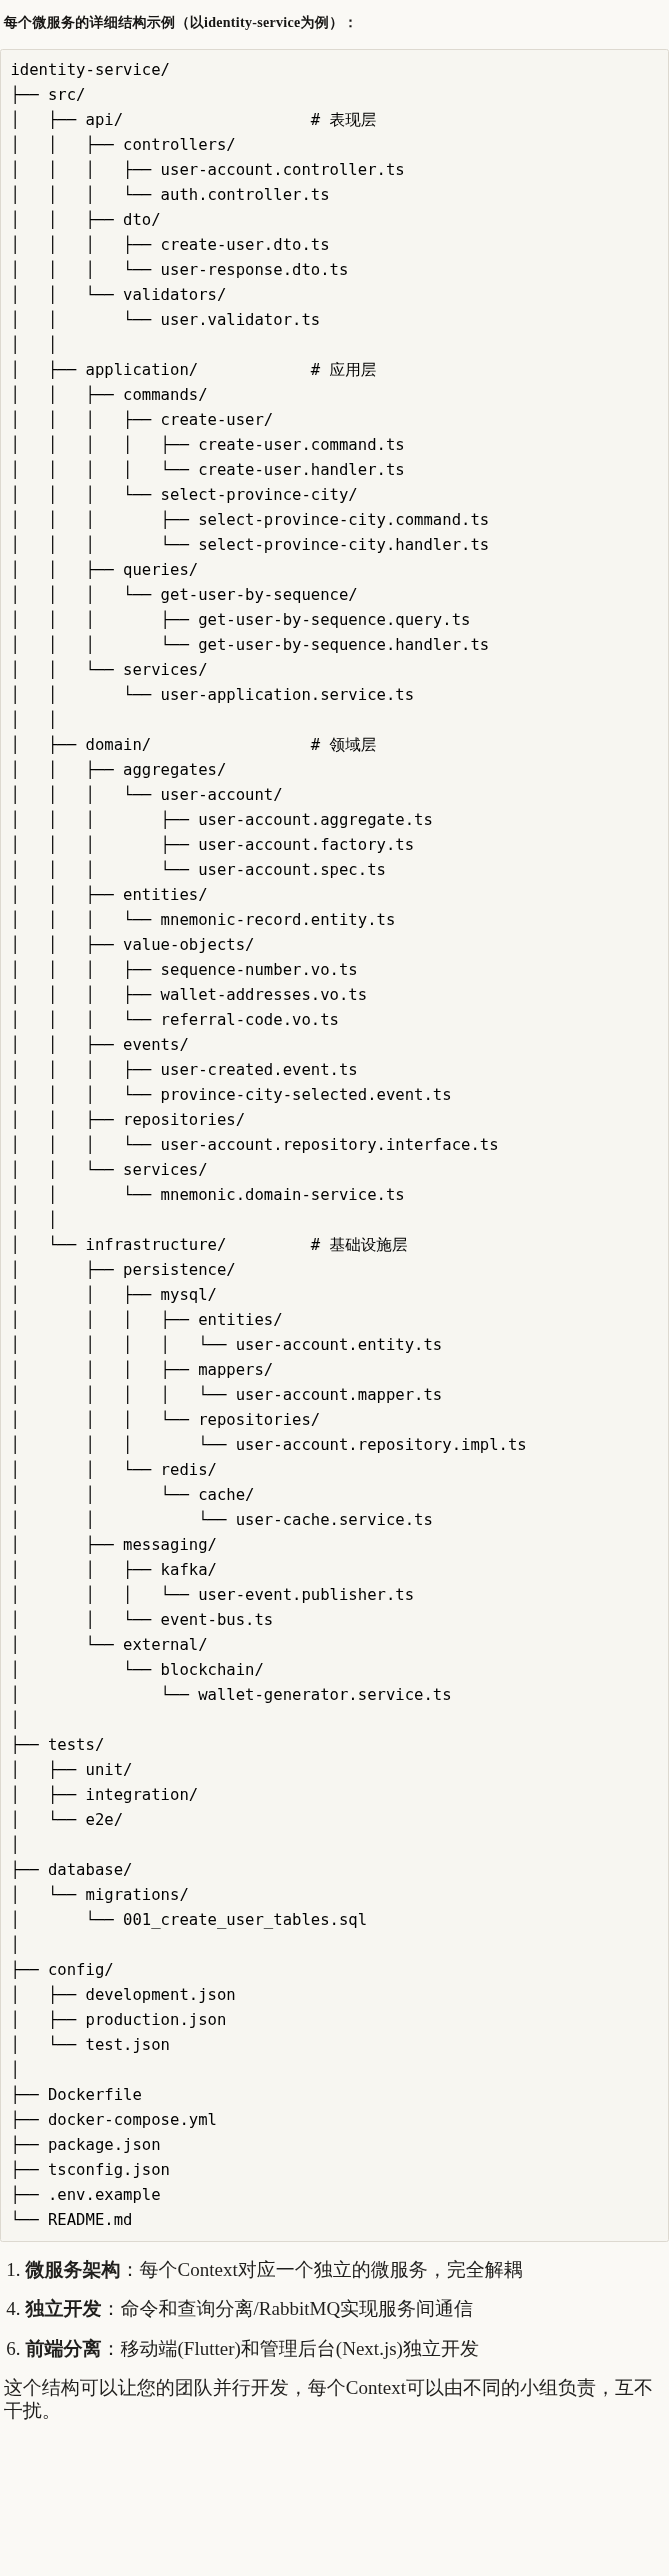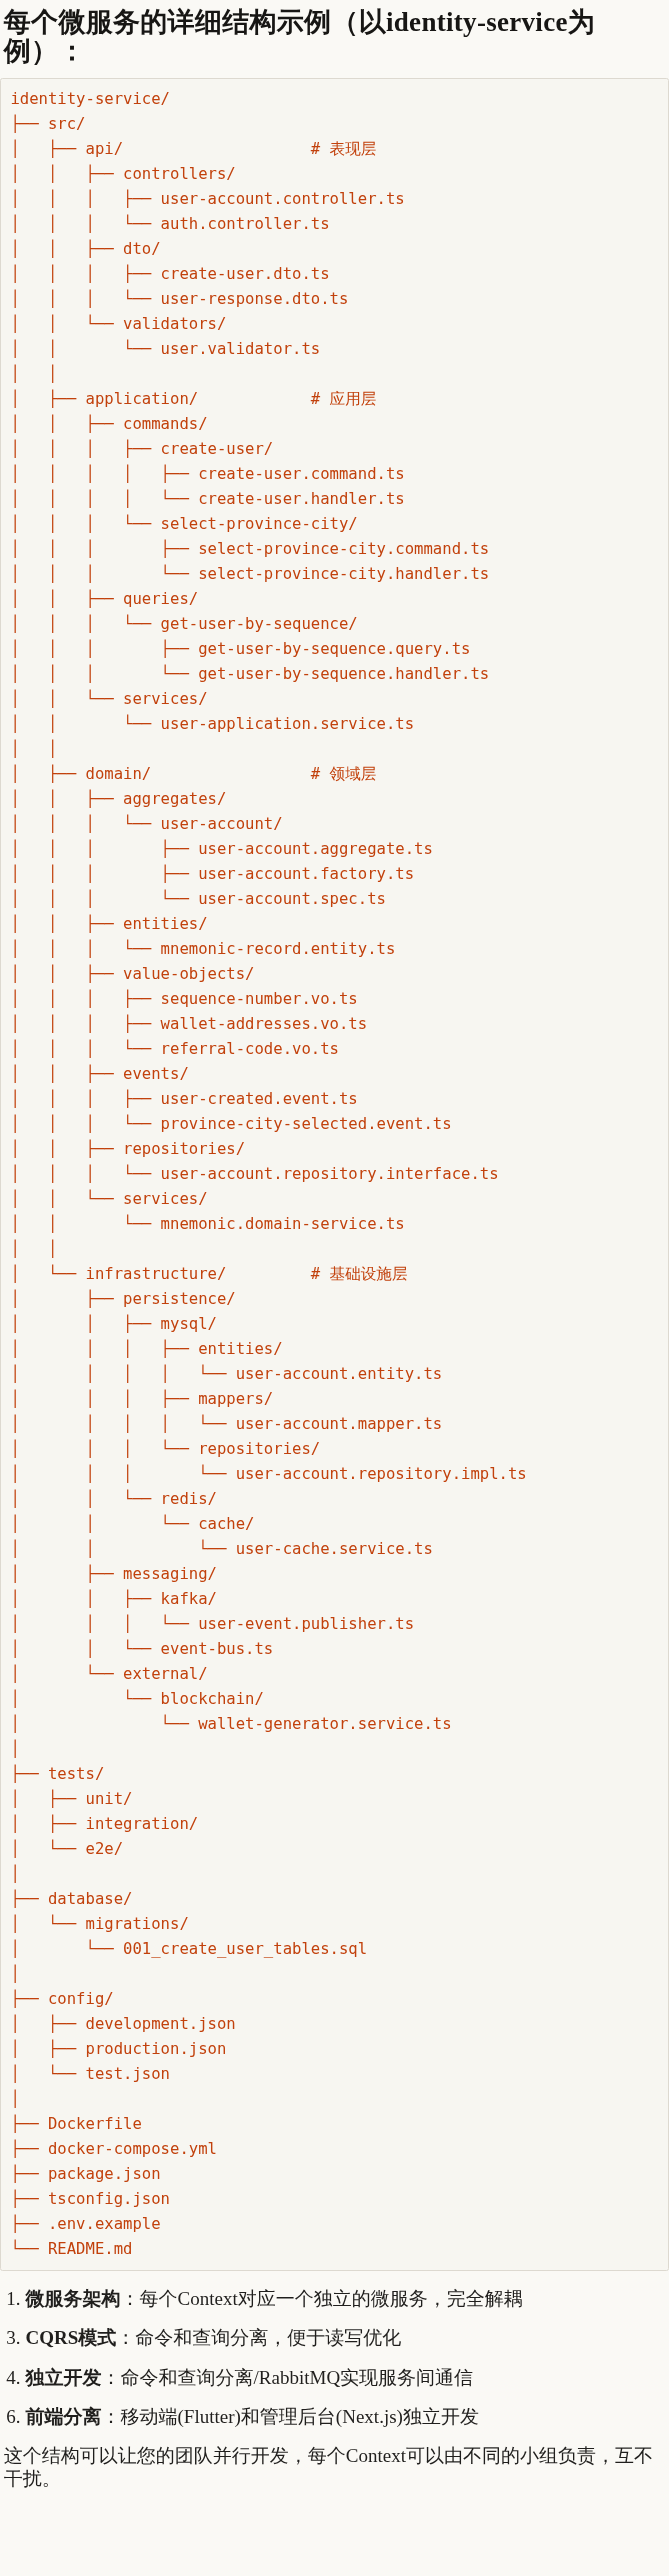--- a/index.html
+++ b/index.html
@@ -9,42 +9,42 @@
     color: #201f1d;
     font-family: "Liberation Serif", serif;
   }
   body {
     width: 669px;
     padding-bottom: 15px;
     box-sizing: border-box;
   }
   .page-title {
     margin: 7.5px 0 0 3.8px;
-    font-size: 27px;
+    font-size: 14px;
     line-height: 29px;
     font-weight: 700;
     color: #171614;
     letter-spacing: 0.3px;
   }
   .code-block {
     margin-top: 12px;
     background: #f7f6f1;
     border: 0.6px solid #ddd9d0;
     border-radius: 2.5px;
     box-sizing: border-box;
     width: 669px;
     overflow: hidden;
   }
   .code-block pre {
     margin: 0;
     padding: 8.8px 7.5px 7.5px 9.4px;
     font-family: "DejaVu Sans Mono", monospace;
     font-size: 15.6px;
     line-height: 25px;
-    color: #c2410c;
+    color: #000000;
     white-space: pre;
   }
   .notes-heading {
     margin: 17.5px 0 0 3.8px;
     font-size: 19.4px;
     line-height: 24.4px;
     font-weight: 700;
     color: #171614;
   }
   .notes-list {
@@ -164,21 +164,20 @@
 ├── docker-compose.yml
 ├── package.json
 ├── tsconfig.json
 ├── .env.example
 └── README.md</pre>
   </div>
 
 
   <ol class="notes-list">
     <li><span class="num">1.</span><strong>微服务架构</strong><span>：</span><span>每个Context对应一个独立的微服务，完全解耦</span></li>
-    <li><span class="num">3.</span><strong>CQRS模式</strong><span>：</span><span>命令和查询分离，便于读写优化</span></li>
     <li><span class="num">4.</span><strong>独立开发</strong><span>：</span><span>命令和查询分离/RabbitMQ实现服务间通信</span></li>
     <li><span class="num">6.</span><strong>前端分离</strong><span>：</span><span>移动端(Flutter)和管理后台(Next.js)独立开发</span></li>
   </ol>
 
   <p class="closing-paragraph">这个结构可以让您的团队并行开发，每个Context可以由不同的小组负责，互不干扰。</p>
 
 </main>
 
 
 </body></html>

